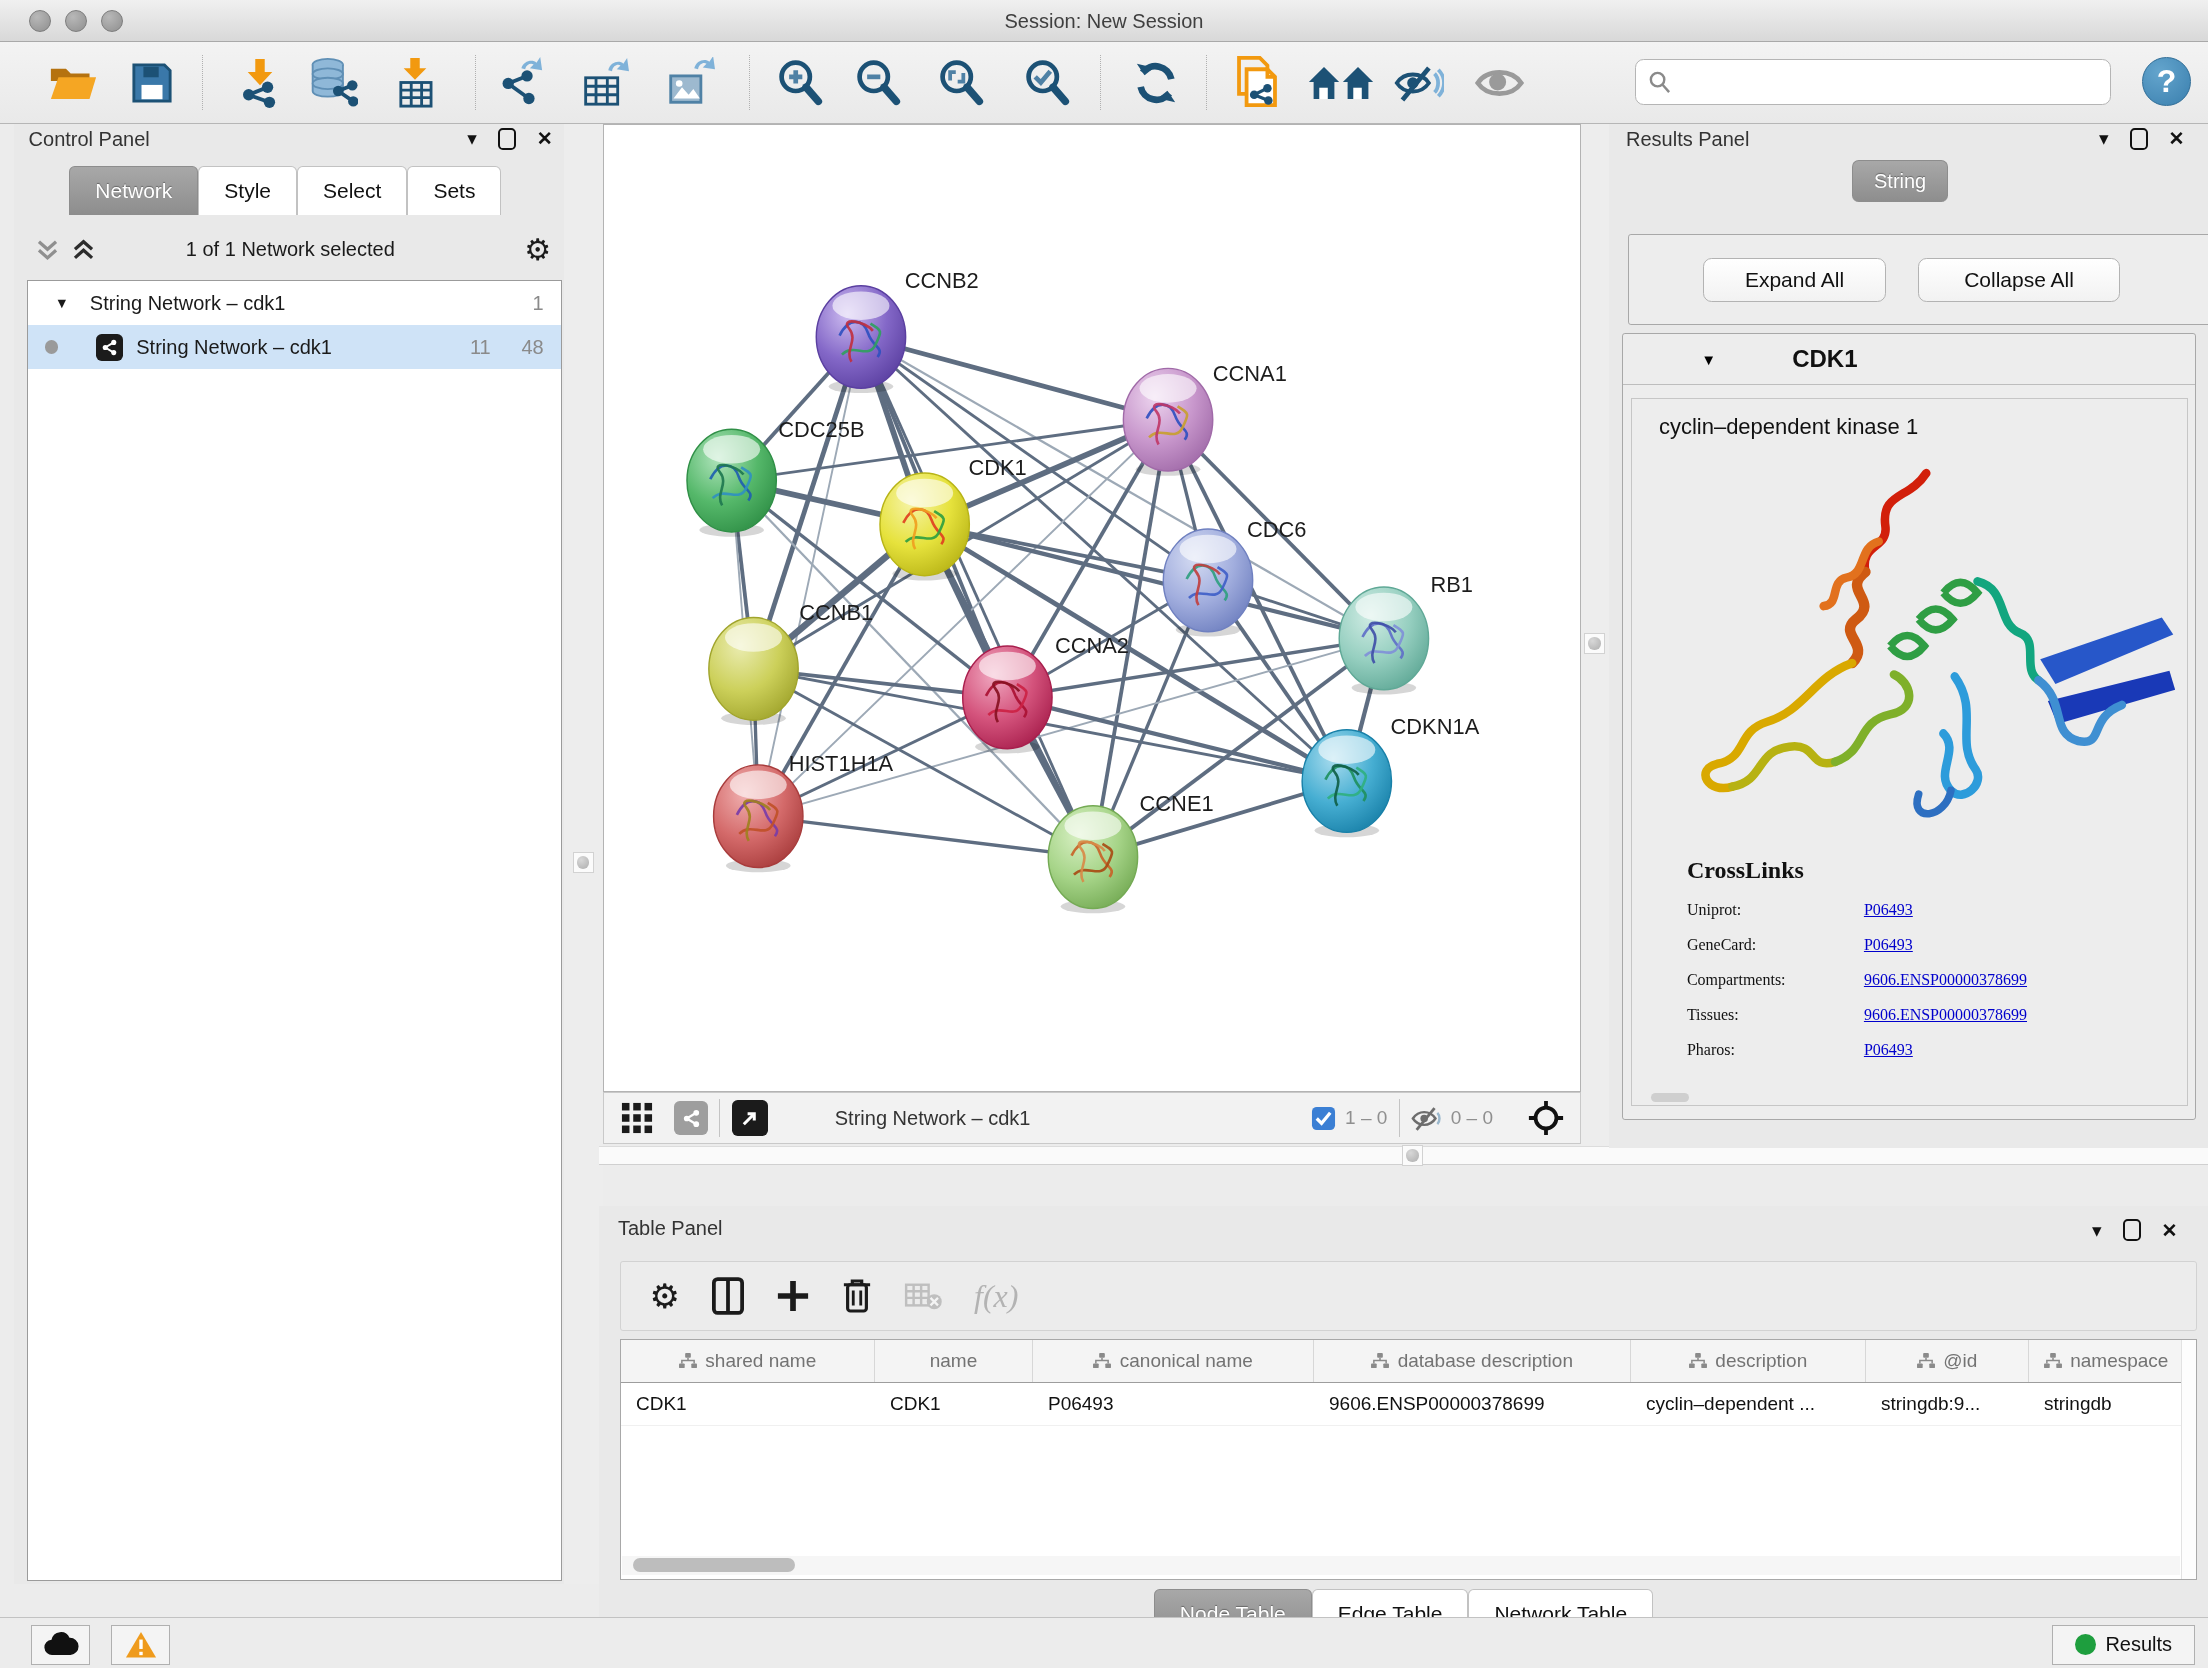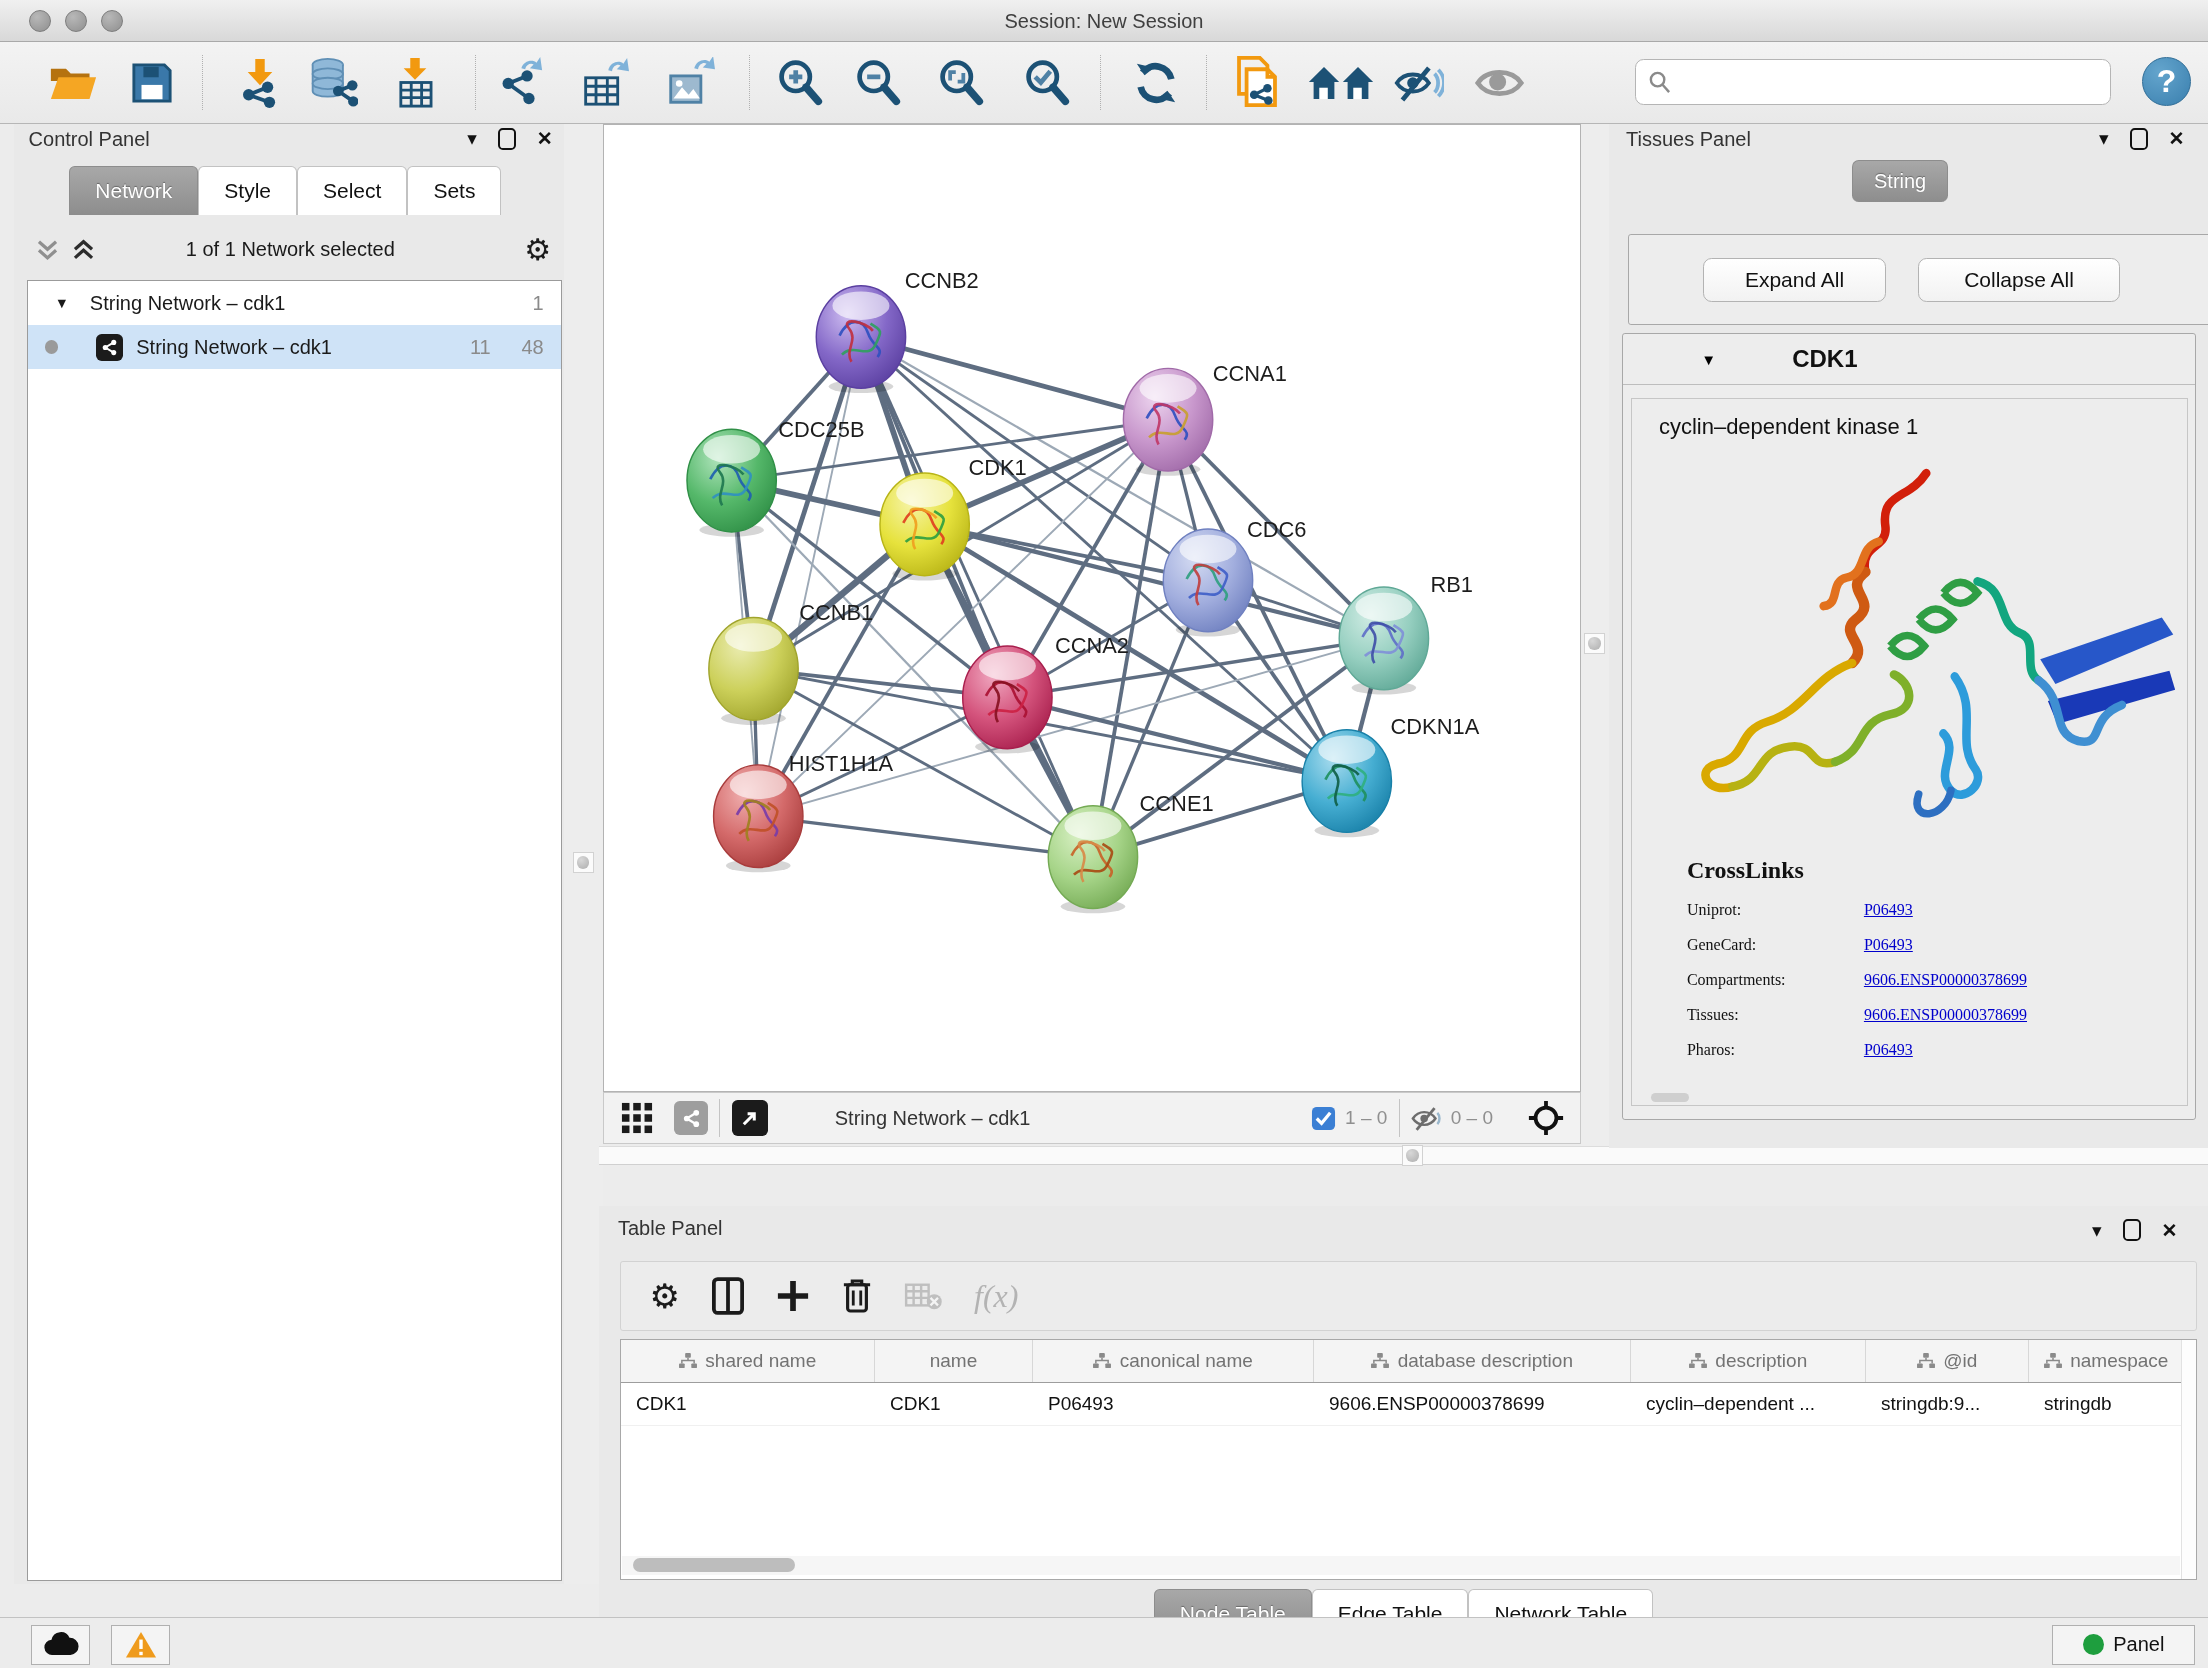--- a/index.html
+++ b/index.html
@@ -600,21 +600,21 @@
   <span class="nb-count" style="margin-left:7.6px">0 – 0</span>
   <span class="nb-ico" style="margin-left:34px;margin-right:15px">
     <svg width="38" height="38" viewBox="0 0 40 40">
         <circle cx="20" cy="20" r="11" fill="none" stroke="#111" stroke-width="4"></circle>
         <path d="M20 2 v8 M20 30 v8 M2 20 h8 M30 20 h8" stroke="#111" stroke-width="4"></path>
       </svg>
   </span>
 </div>
 
 <div class="abs res-panel">
-  <div class="abs" style="left:17px;top:3.8px"><span class="panel-title">Tissues Panel</span></div>
+  <div class="abs" style="left:17px;top:3.8px"><span class="panel-title">Results Panel</span></div>
   <div class="abs panel-ctrl" style="left:490px;top:3.8px">
     <span class="pc-ico">▾</span>
     <span class="pc-float"></span>
     <span class="pc-ico" style="font-weight:bold">✕</span>
   </div>
   <div class="abs" style="left:243px;top:36px">
     <div class="tab sel" style="height:42px;border-radius:6.7px;padding:0 21px;font-size:20px">String</div>
   </div>
 
   <div class="abs res-box" style="left:19px;top:110px;width:624px;height:91px">
@@ -837,16 +837,16 @@
     <span>
         <svg width="32" height="28.5" viewBox="0 0 34 30">
           <path d="M17 2 L33 29 H1z" fill="#ef9b1d"></path>
           <rect x="15.2" y="10" width="3.6" height="10" fill="#fff"></rect>
           <rect x="15.2" y="23" width="3.6" height="3.6" fill="#fff"></rect>
         </svg>
       </span>
   </div>
   <div class="abs sb-btn" style="left:2052px;width:143px">
     <span style="width:21px;height:21px;border-radius:50%;background:#1e9e3e;display:inline-block"></span>
-    <span style="font-size:20px;color:#111">Panel</span>
+    <span style="font-size:20px;color:#111">Results</span>
   </div>
 </div>
 
 
 </body></html>

